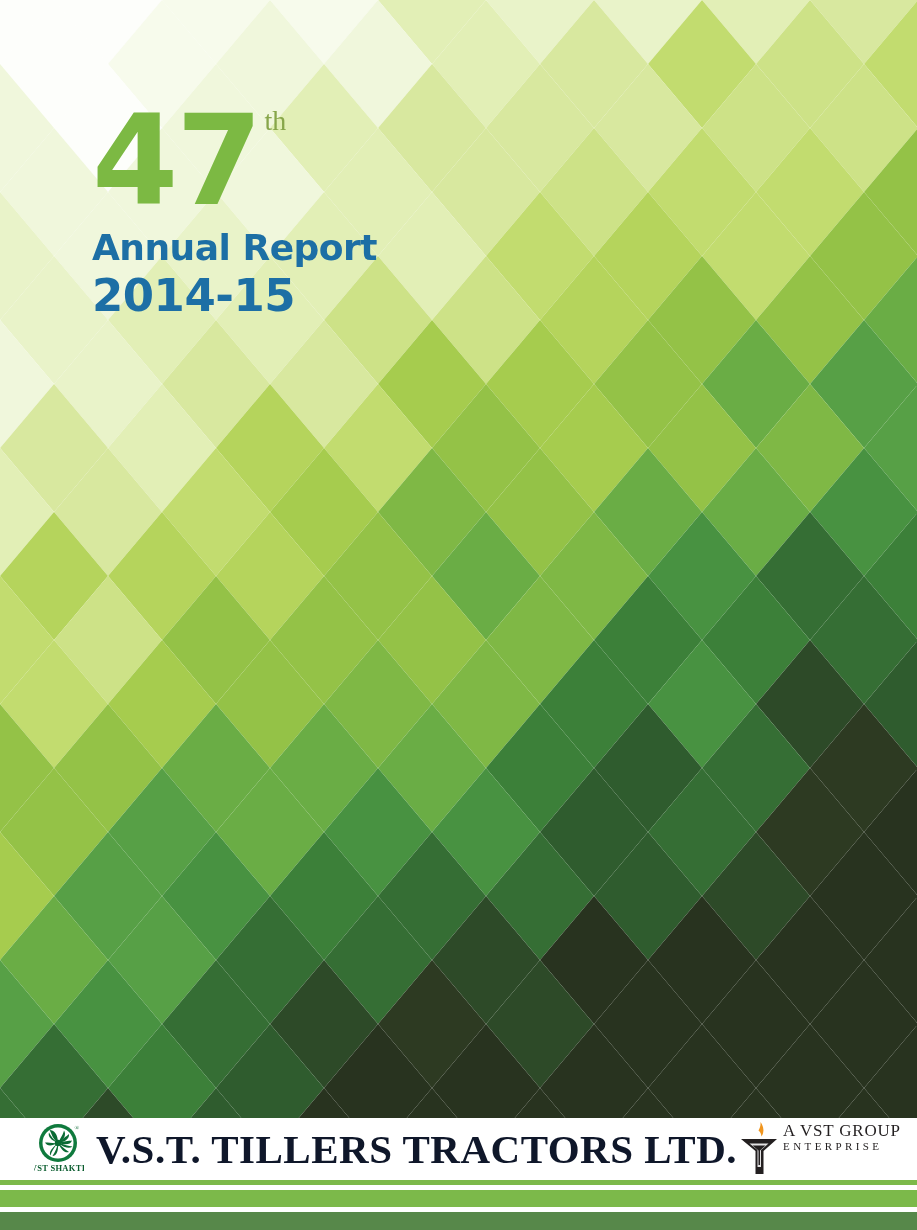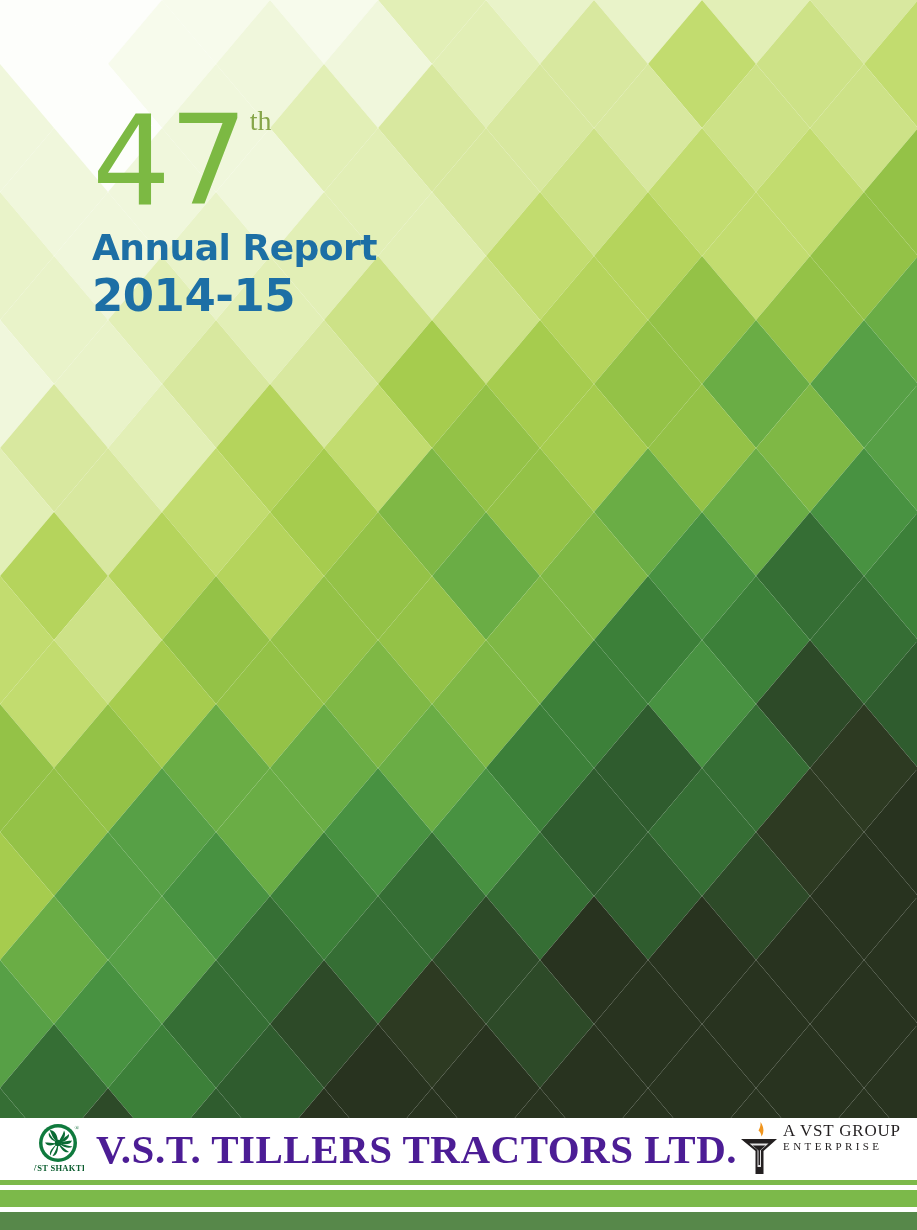--- a/index.html
+++ b/index.html
@@ -45,21 +45,21 @@
     top: 104px;
     z-index: 5;
   }
   #ordinal-line {
     line-height: 1;
     white-space: nowrap;
     margin: 0;
   }
   #ordinal-number {
     font-family: "DejaVu Sans", sans-serif;
-    font-weight: normal;
+    font-weight: bold;
     font-size: 124px;
     line-height: 0.92;
     color: #7cb943;
     letter-spacing: -2px;
     display: inline-block;
     vertical-align: baseline;
   }
   #ordinal-suffix {
     font-family: "Liberation Serif", serif;
     font-size: 28px;
@@ -115,21 +115,21 @@
     height: 56px;
     flex: 0 0 auto;
     position: relative;
     margin-right: 8px;
     text-align: right;
   }
   #company-name {
     font-family: "Liberation Serif", serif;
     font-weight: bold;
     font-size: 41px;
-    color: #4c1d95;
+    color: #0f172a;
     letter-spacing: 0.5px;
     white-space: nowrap;
     flex: 0 0 auto;
     line-height: 1;
     margin-left: 4px;
   }
   #group-logo {
     display: flex;
     align-items: flex-start;
     margin-left: auto;

